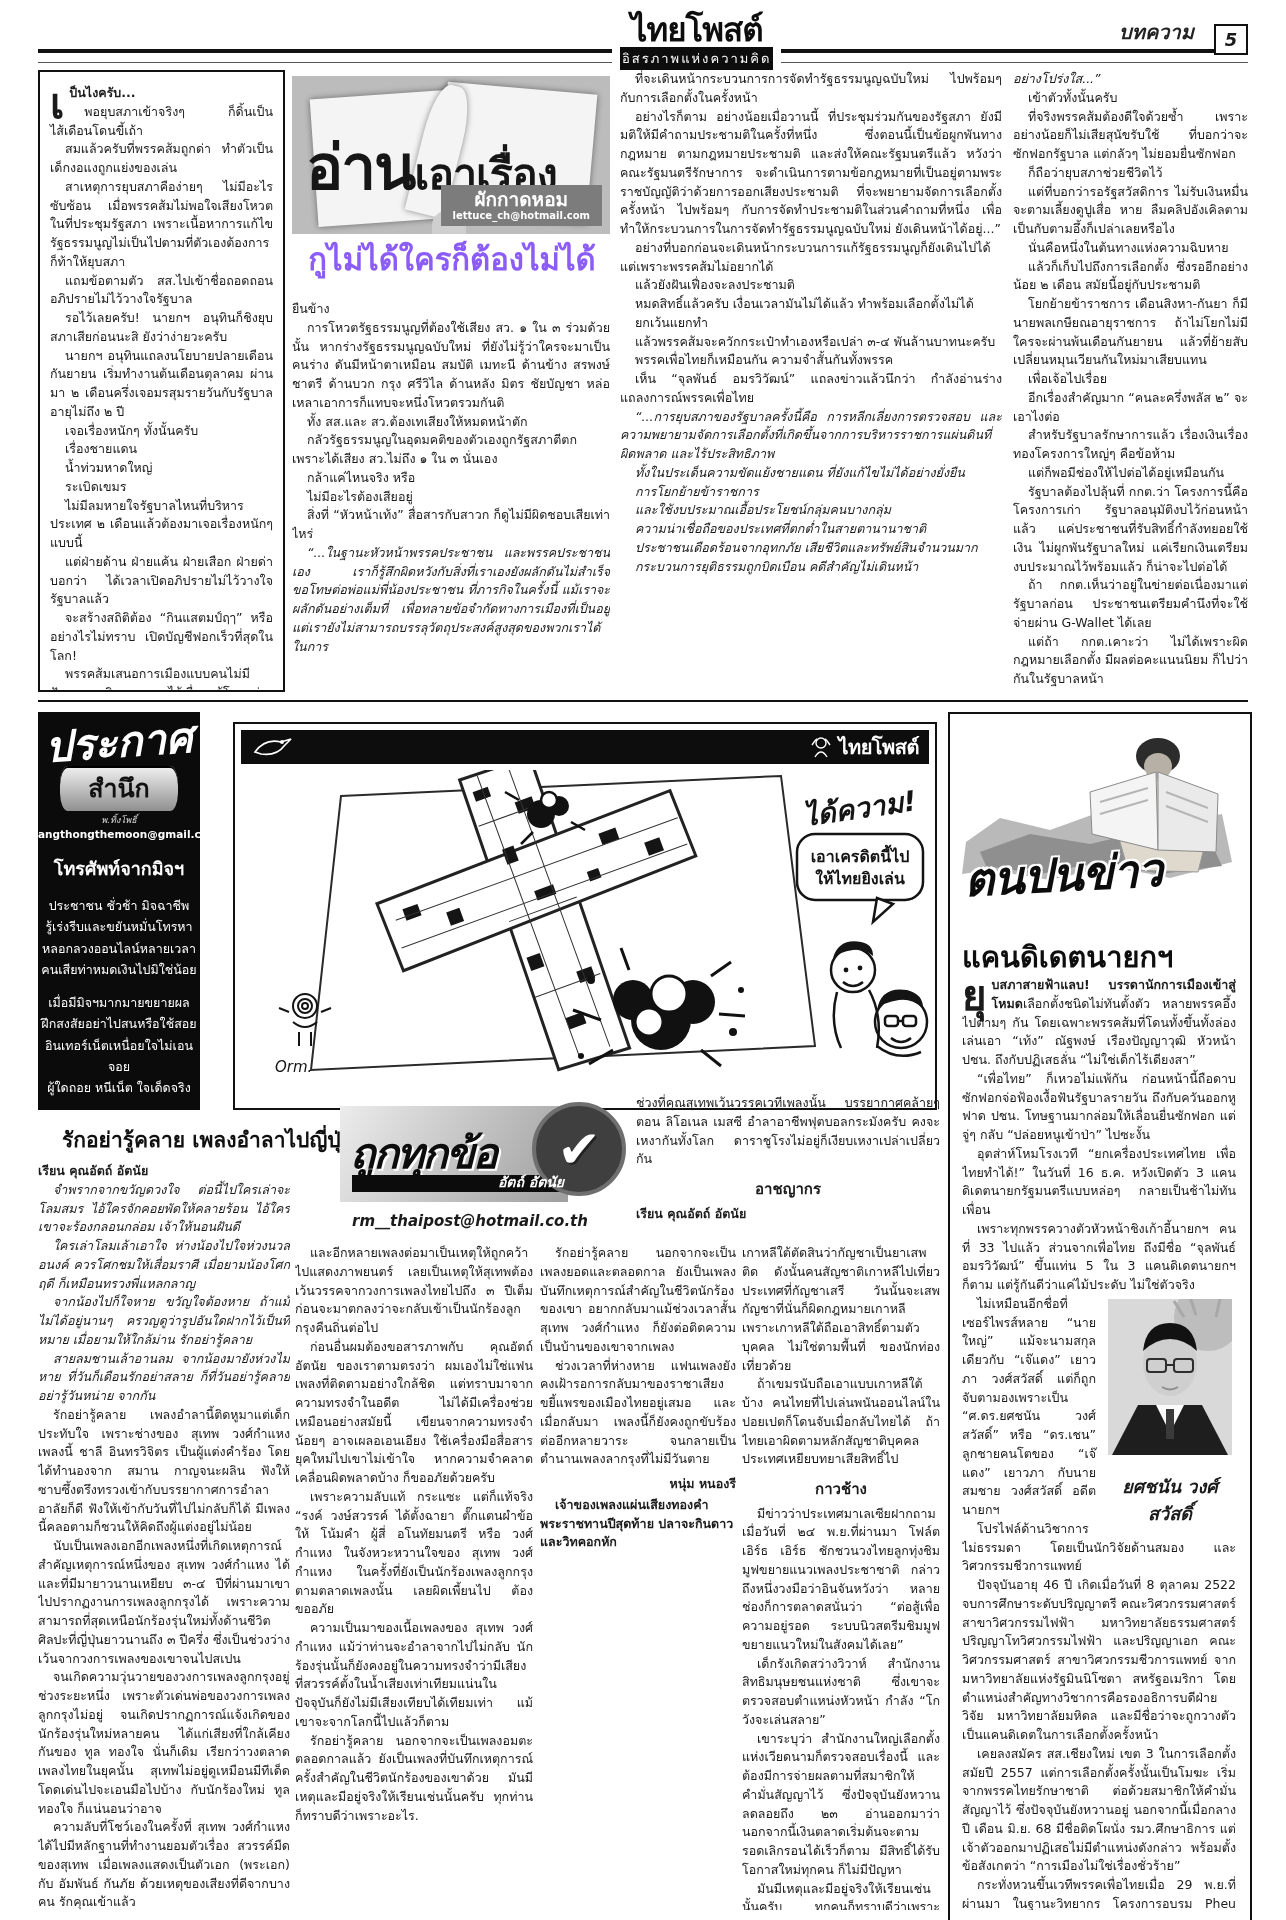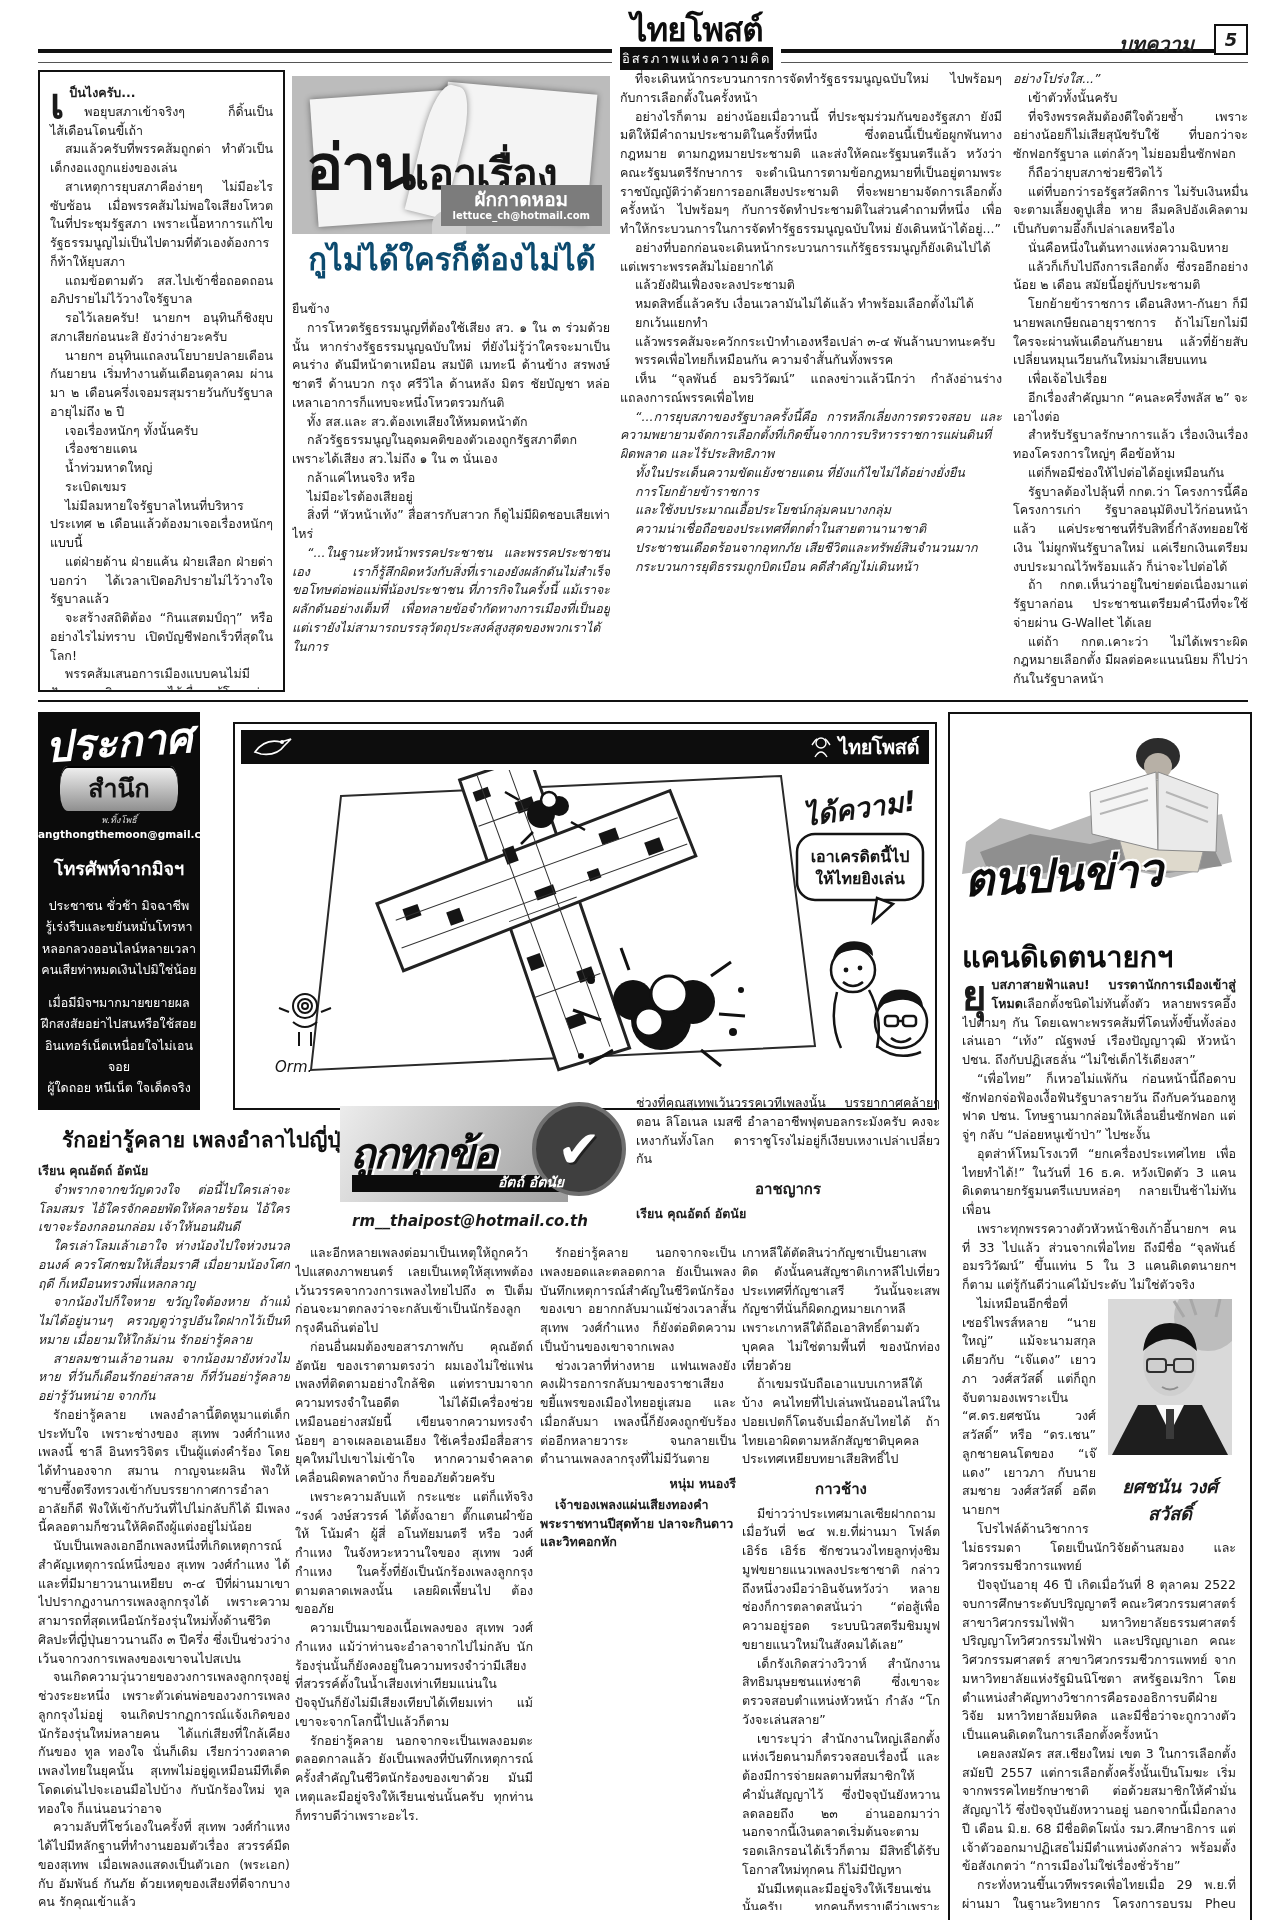--- a/index.html
+++ b/index.html
@@ -27,21 +27,21 @@
   
   .boxed{border:2px solid #111;}
   .read-box{background:#bcbcbc;overflow:hidden;}
   .read-page{position:absolute;background:#f4f4f4;box-shadow:0 0 6px rgba(0,0,0,.45);}
   .read-title{position:absolute;left:14px;top:42px;z-index:2;color:#161616;white-space:nowrap;}
   .read-title .big{font-size:62px;font-weight:900;letter-spacing:-2px;}
   .read-title .small{font-size:43px;font-weight:900;letter-spacing:-1px;}
   .read-label{position:absolute;right:8px;bottom:8px;z-index:3;background:#7c7c7c;color:#fff;text-align:center;padding:4px 12px 5px;}
   .read-label .auth{font-size:19px;font-weight:800;line-height:1.1;}
   .read-label .mail{font-size:10px;font-weight:700;}
-  .headline-1{font-size:31px;font-weight:800;text-align:center;line-height:1.1;color:#0c4a6e;}
+  .headline-1{font-size:31px;font-weight:800;text-align:center;line-height:1.1;color:#8b5cf6;}
   
   .notice{background:#0b0b0b;color:#fff;text-align:center;}
   .notice .script{font-family:"DejaVu Serif","Liberation Serif",serif;font-style:italic;font-weight:700;
                   font-size:42px;line-height:1;transform:rotate(-4deg);display:inline-block;margin-top:10px;}
   .ribbon{width:118px;margin:2px auto 0;background:linear-gradient(180deg,#f2f2f2,#8f8f8f);color:#111;
           font-size:25px;font-weight:800;border-radius:8px/18px;padding:2px 0 3px;box-shadow:0 2px 0 #000 inset;}
   .notice .pen{font-size:9px;font-style:italic;color:#ddd;margin-top:2px;}
   .notice .mail{font-size:10.5px;font-weight:700;margin-top:1px;}
   .notice .head{font-size:18px;font-weight:800;margin-top:14px;}
   .notice .poem{font-size:12.5px;line-height:1.7;margin-top:12px;}
@@ -74,21 +74,21 @@
 <body>
 
 <div class="page">
 
   <div class="abs rule" style="left:38px;top:49px;width:1210px;height:4px;"></div>
   <div class="abs rule" style="left:38px;top:62px;width:1210px;height:1px;background:#555;"></div>
   <div class="abs masthead" style="left:612px;top:13px;">
     <span class="mh-title">ไทยโพสต์</span>
     <span class="mh-tag">อิสรภาพแห่งความคิด</span>
   </div>
-  <div class="abs section-label" style="right:92px;top:28px;">บทความ</div>
+  <div class="abs section-label" style="right:92px;top:16px;">บทความ</div>
   <div class="abs pageno" style="right:38px;top:24px;">5</div>
 
   <div class="abs boxed coltext" style="left:38px;top:70px;width:223px;height:594px;padding:12px 10px;">
       <p class="para noind"><span class="dropcap">เ</span><b>ป็นไงครับ...</b></p>
       <p class="para">พอยุบสภาเข้าจริงๆ ก็ดิ้นเป็นไส้เดือนโดนขี้เถ้า</p>
       <p class="para">สมแล้วครับที่พรรคส้มถูกด่า ทำตัวเป็นเด็กงอแงถูกแย่งของเล่น</p>
       <p class="para">สาเหตุการยุบสภาคือง่ายๆ ไม่มีอะไรซับซ้อน เมื่อพรรคส้มไม่พอใจเสียงโหวตในที่ประชุมรัฐสภา เพราะเนื้อหาการแก้ไขรัฐธรรมนูญไม่เป็นไปตามที่ตัวเองต้องการ ก็ท้าให้ยุบสภา</p>
       <p class="para">แถมข้อตามตัว สส.ไปเข้าชื่อถอดถอนอภิปรายไม่ไว้วางใจรัฐบาล</p>
       <p class="para">รอไว้เลยครับ! นายกฯ อนุทินก็ชิงยุบสภาเสียก่อนนะสิ ยังว่าง่ายวะครับ</p>
       <p class="para">นายกฯ อนุทินแถลงนโยบายปลายเดือนกันยายน เริ่มทำงานต้นเดือนตุลาคม ผ่านมา ๒ เดือนครึ่งเจอมรสุมรายวันกับรัฐบาลอายุไม่ถึง ๒ ปี</p>

